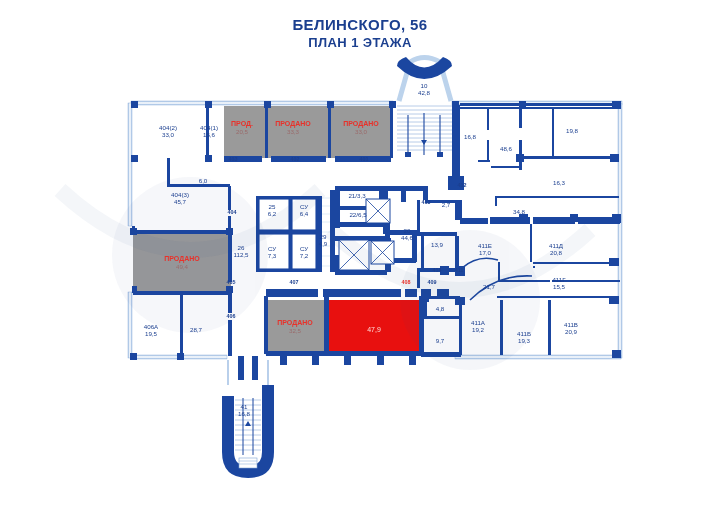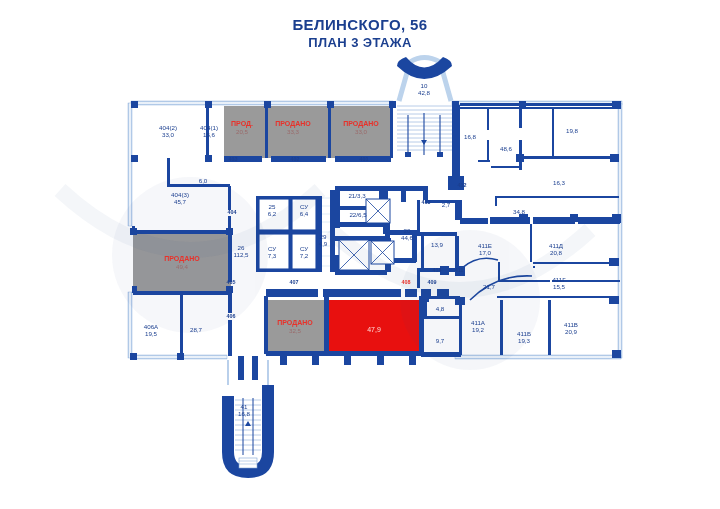--- a/index.html
+++ b/index.html
@@ -53,21 +53,21 @@
   }
   .wm svg{display:block;}
 </style>
 </head>
 <body>
 
 <div id="stage">
 
   <div class="title-block">
     <div class="title-main">БЕЛИНСКОГО, 56</div>
-    <div class="title-sub">ПЛАН 3 ЭТАЖА</div>
+    <div class="title-sub">ПЛАН 1 ЭТАЖА</div>
   </div>
 
   <div id="plan">
   <svg width="720" height="509" viewBox="0 0 720 509" xmlns="http://www.w3.org/2000/svg">
     <defs>
 
       <linearGradient id="thinwall" x1="0" y1="0" x2="0" y2="1">
         <stop offset="0%" stop-color="#a8c4e6"></stop>
         <stop offset="50%" stop-color="#ffffff"></stop>
         <stop offset="100%" stop-color="#a8c4e6"></stop>

